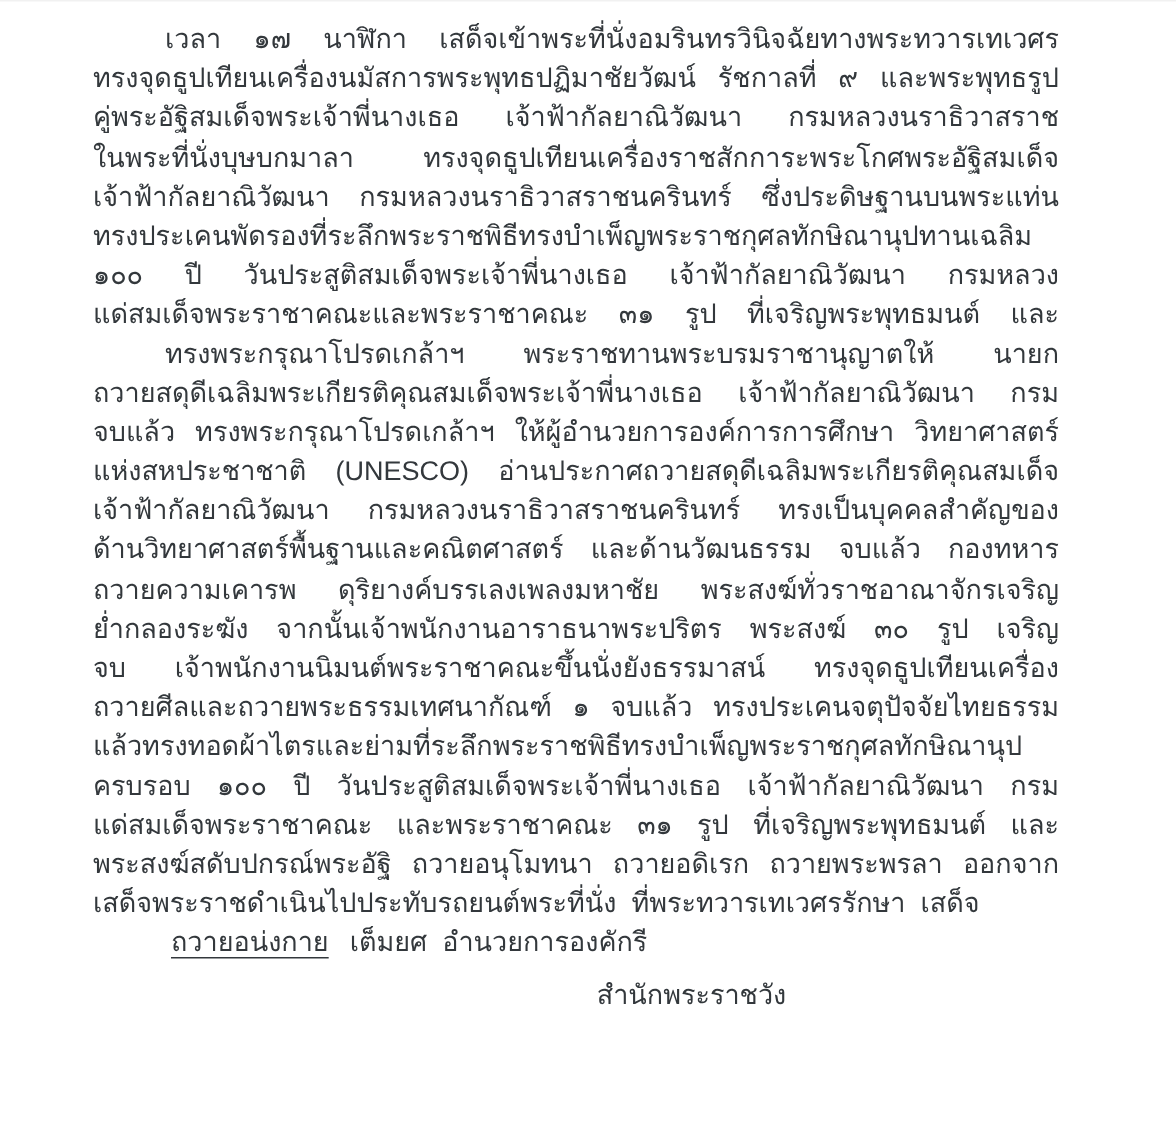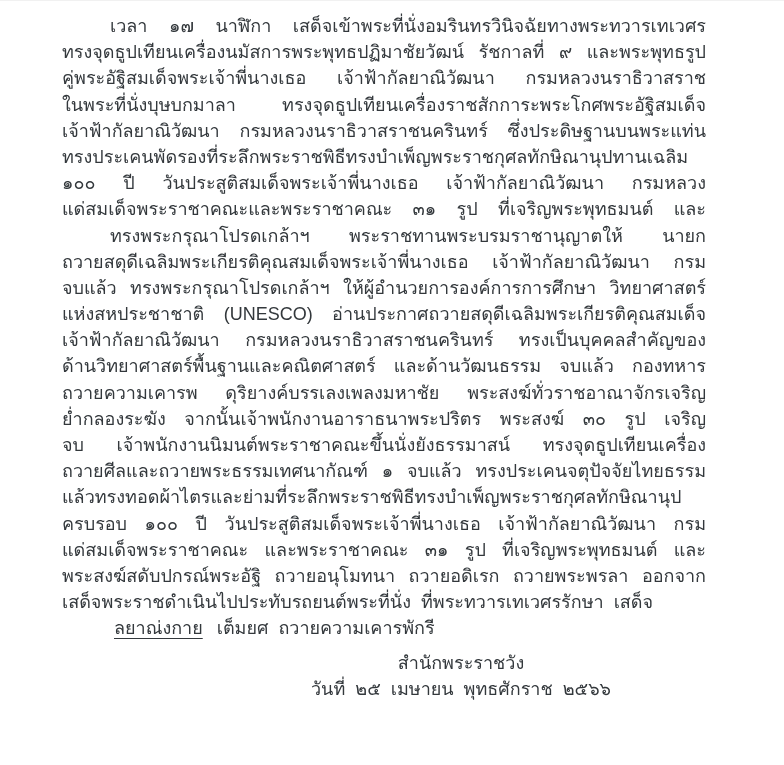--- a/index.html
+++ b/index.html
@@ -76,22 +76,21 @@
       <div class="ln j">จบ เจ้าพนักงานนิมนต์พระราชาคณะขึ้นนั่งยังธรรมาสน์ ทรงจุดธูปเทียนเครื่องทรงธรรม พระราชาคณะ</div>
       <div class="ln j">ถวายศีลและถวายพระธรรมเทศนากัณฑ์ ๑ จบแล้ว ทรงประเคนจตุปัจจัยไทยธรรมบูชากัณฑ์เทศน์</div>
       <div class="ln j">แล้วทรงทอดผ้าไตรและย่ามที่ระลึกพระราชพิธีทรงบำเพ็ญพระราชกุศลทักษิณานุปทานเฉลิมฉลองวาระ</div>
       <div class="ln j">ครบรอบ ๑๐๐ ปี วันประสูติสมเด็จพระเจ้าพี่นางเธอ เจ้าฟ้ากัลยาณิวัฒนา กรมหลวงนราธิวาสราชนครินทร์</div>
       <div class="ln j">แด่สมเด็จพระราชาคณะ และพระราชาคณะ ๓๑ รูป ที่เจริญพระพุทธมนต์ และถวายพระธรรมเทศนา</div>
       <div class="ln j">พระสงฆ์สดับปกรณ์พระอัฐิ ถวายอนุโมทนา ถวายอดิเรก ถวายพระพรลา ออกจากพระที่นั่ง</div>
       <div class="ln left">เสด็จพระราชดำเนินไปประทับรถยนต์พระที่นั่ง ที่พระทวารเทเวศรรักษา เสด็จพระราชดำเนินกลับ</div>
     </div>
 
     <div class="ln left dress-line">
-      <span class="dress-label">ลยาณ่งกาย</span><span>เต็มยศ ถวายความเคารพักรี</span>
+      <span class="dress-label">ถวายอน่งกาย</span><span>เต็มยศ อำนวยการองคักรี</span>
     </div>
 
     <div class="footer">
       <div class="ln">สำนักพระราชวัง</div>
-      <div class="ln">วันที่ ๒๕ เมษายน พุทธศักราช ๒๕๖๖</div>
     </div>
 
   </div>
 </div>
 
 </body></html>

